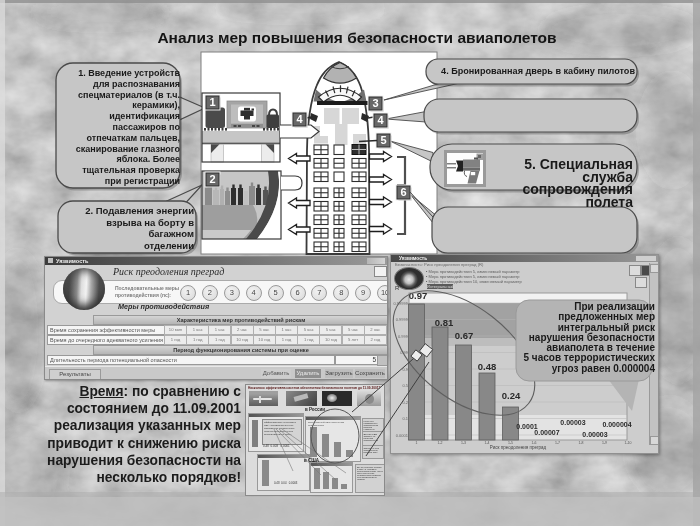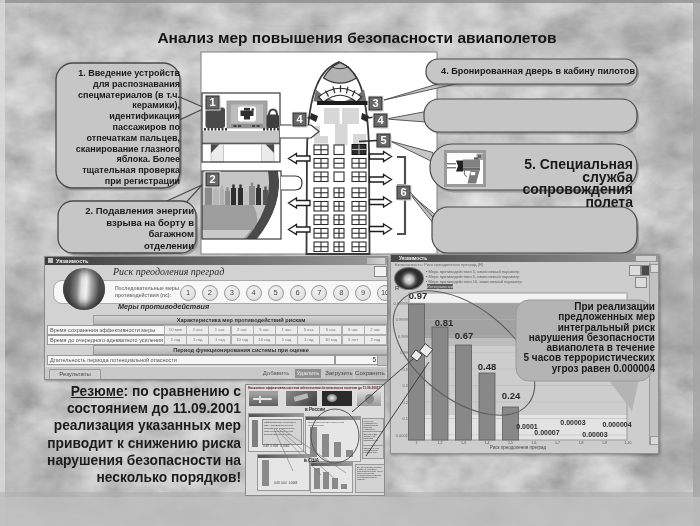--- a/index.html
+++ b/index.html
@@ -754,16 +754,16 @@
 
   <line x1="352" y1="412" x2="428" y2="346" stroke="#3f3f3f" stroke-width="1"></line>
 
   <line x1="366" y1="456" x2="429" y2="362" stroke="#3f3f3f" stroke-width="1"></line>
 
   <rect x="421.5" y="345.5" width="9.5" height="9.5" transform="rotate(38 426 350)" fill="#ececec" stroke="#3f3f3f" stroke-width="0.9"></rect>
 
   <rect x="412.5" y="351.5" width="8" height="8" transform="rotate(38 416.5 355.5)" fill="#ececec" stroke="#3f3f3f" stroke-width="0.9"></rect>
 </svg>
 
-<div class="btxt" style="left:25px;top:383px;width:216px;font-size:13.8px;line-height:17.2px;color:#1c1c1c;z-index:8"><span style="text-decoration:underline">Резюме</span>: по сравнению с<br>состоянием до 11.09.2001<br>реализация указанных мер<br>приводит к снижению риска<br>нарушения безопасности на<br>несколько порядков!</div>
+<div class="btxt" style="left:25px;top:383px;width:216px;font-size:13.8px;line-height:17.2px;color:#1c1c1c;z-index:8"><span style="text-decoration:underline">Время</span>: по сравнению с<br>состоянием до 11.09.2001<br>реализация указанных мер<br>приводит к снижению риска<br>нарушения безопасности на<br>несколько порядков!</div>
 
 
 </div>
 
 </body></html>

